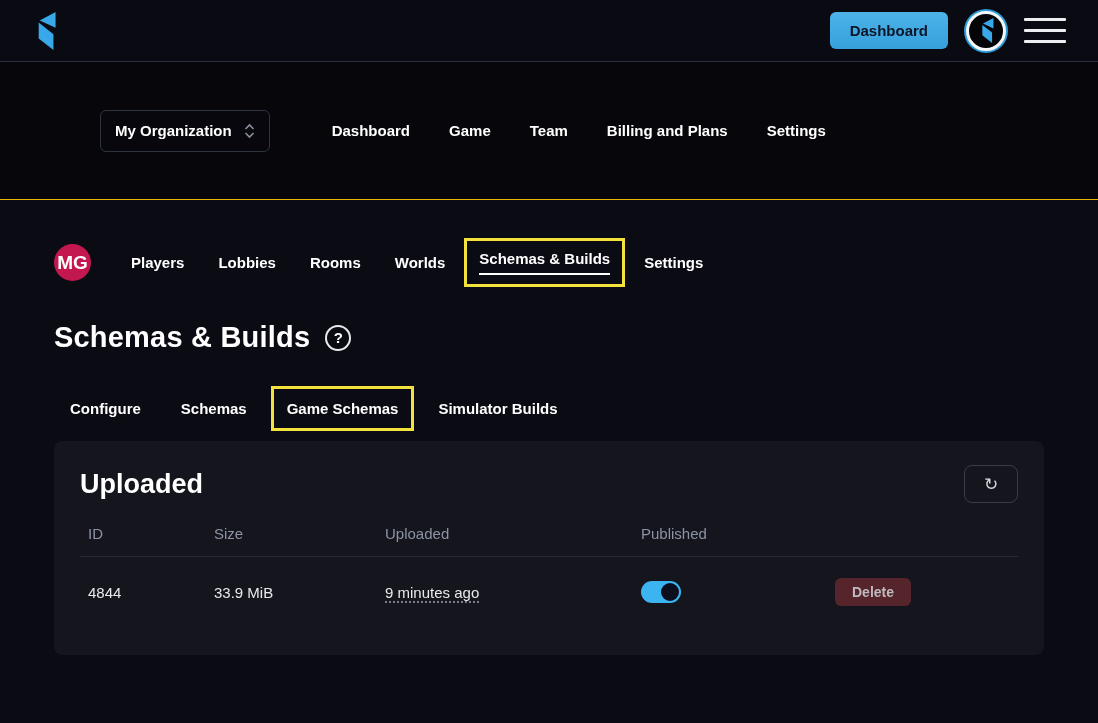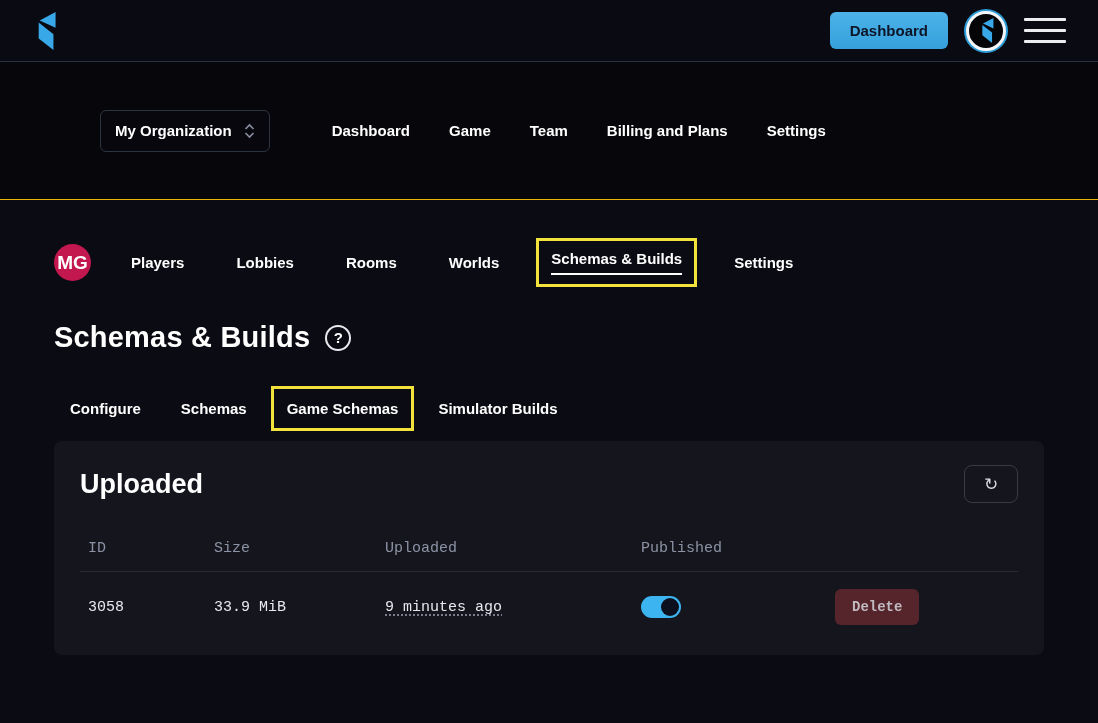--- a/index.html
+++ b/index.html
@@ -54,21 +54,21 @@
 
   
   .main { flex:1 1 auto; background:#0b0b13; padding:0 54px; }
 
   .projnav { margin-top:44px; display:flex; align-items:center; }
   .avatar {
     width:37px; height:37px; border-radius:50%; background:#c2184f;
     color:#fff; font-size:19px; font-weight:700;
     display:flex; align-items:center; justify-content:center; margin-right:40px; cursor:pointer;
   }
-  .projitems { display:flex; align-items:center; gap:52px; }
+  .projitems { display:flex; align-items:center; gap:34px; }
   .projlink { color:#fff; font-size:15px; font-weight:700; text-decoration:none; cursor:pointer; white-space:nowrap; }
   .projlink.active { border-bottom:2px solid #fff; padding-bottom:6px; }
   .projmeta { margin-left:auto; display:flex; gap:52px; }
   .meta-label { font-size:15px; color:#b4bac8; margin-bottom:9px; white-space:nowrap; }
   .meta-value { font-size:15px; color:#646b7e; white-space:nowrap; }
 
   .title-row { margin-top:40px; display:flex; align-items:center; gap:15px; }
   .page-title { font-size:29px; font-weight:800; letter-spacing:.2px; }
   .help {
     width:26px; height:26px; border-radius:50%; border:2px solid #e9eaee;
@@ -87,38 +87,38 @@
   .card-head { display:flex; align-items:center; }
   .card-title { font-size:27px; font-weight:800; }
   .refresh-btn {
     margin-left:auto; width:54px; height:38px;
     background:transparent; border:1px solid #3b3b48; border-radius:8px;
     color:#d9d9df; font-size:17px; cursor:pointer; font-family:inherit;
     display:flex; align-items:center; justify-content:center;
   }
 
   .grid { display:grid; grid-template-columns:126px 171px 256px 194px 1fr; align-items:center; }
-  .table { margin-top:37px;font-family:Liberation Mono, monospace; }
+  .table { margin-top:22px; }
   .thead { padding:0 0 14px 8px; border-bottom:1px solid #282b37; }
   .th { font-size:15px; color:#8c93a4; font-weight:400; }
   .trow { padding:12px 0 0 8px; height:58px; }
   .td { font-size:15px; color:#e8e9ed; }
   .dotted { text-decoration:underline dotted #9aa0ae; text-underline-offset:4px; }
 
   .toggle {
     width:40px; height:22px; border-radius:11px; background:#3cb4f0;
     position:relative; cursor:pointer;
   }
   .toggle .knob {
     position:absolute; top:2px; left:20px; width:18px; height:18px;
     border-radius:50%; background:#0c101e;
   }
   .delete-btn {
     background:#56242b; color:#bfbac0; border:none; border-radius:6px;
-    height:36px; padding:0 17px; font-family:inherit; font-size:14px; font-weight:700; cursor:pointer;
+    height:28px; padding:0 17px; font-family:inherit; font-size:14px; font-weight:700; cursor:pointer;
   }
 </style>
 </head>
 <body>
 
 <div class="app">
 
   <header class="topbar">
     <span class="brand">
       <svg width="26" height="38" viewBox="0 0 24 36">
@@ -199,21 +199,21 @@
 
       <div class="table">
         <div class="thead grid">
           <span class="th">ID</span>
           <span class="th">Size</span>
           <span class="th">Uploaded</span>
           <span class="th">Published</span>
           <span class="th"></span>
         </div>
         <div class="trow grid">
-          <span class="td">3058</span>
+          <span class="td">4844</span>
           <span class="td">33.9 MiB</span>
           <span class="td dotted">9 minutes ago</span>
           <span>
             <div class="toggle">
                 <div class="knob"></div>
               </div>
           </span>
           <span>
             <button class="delete-btn">Delete</button>
           </span>

